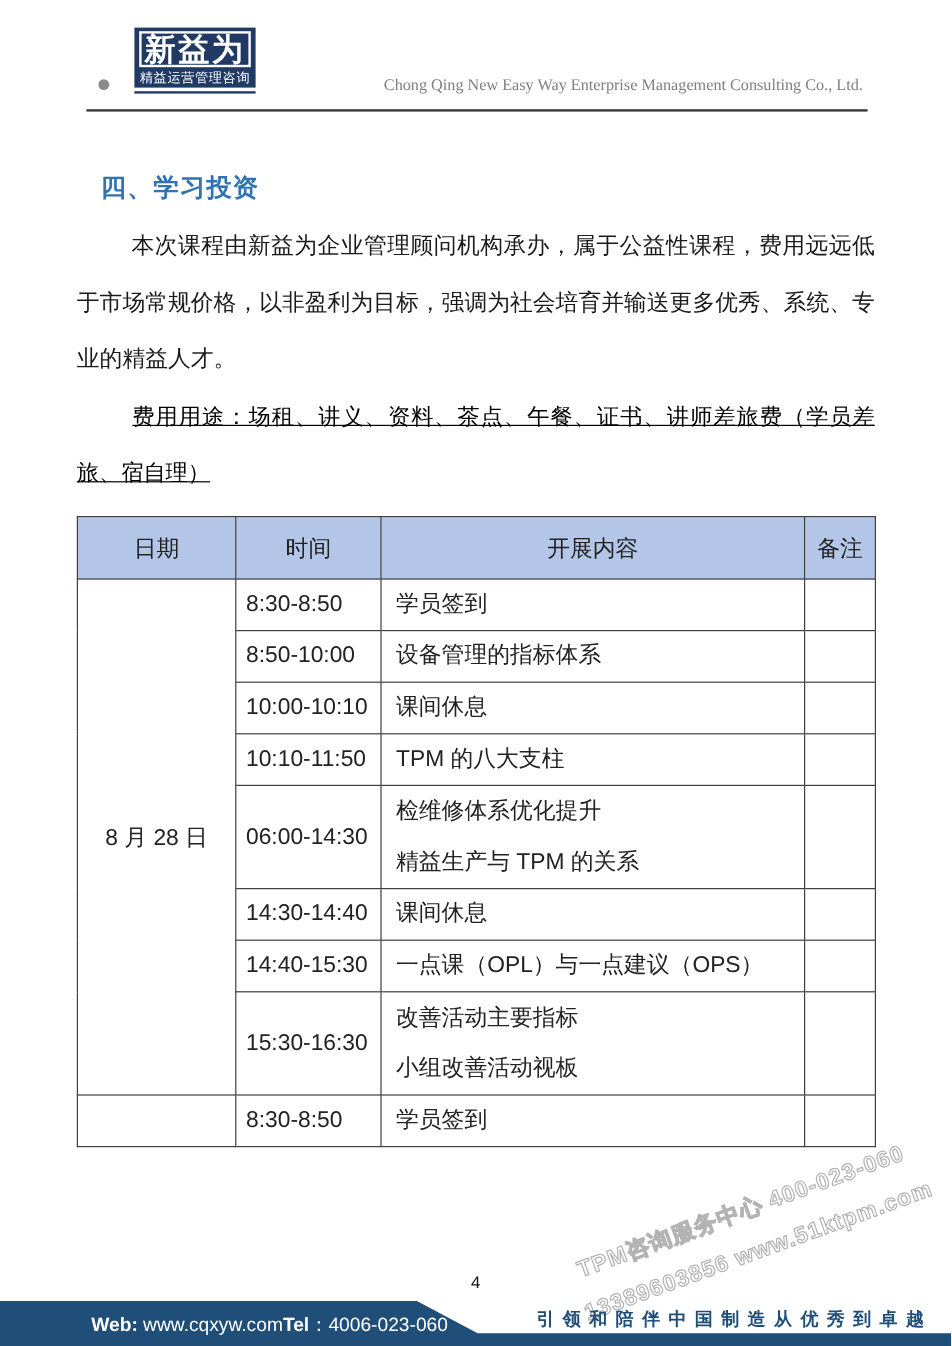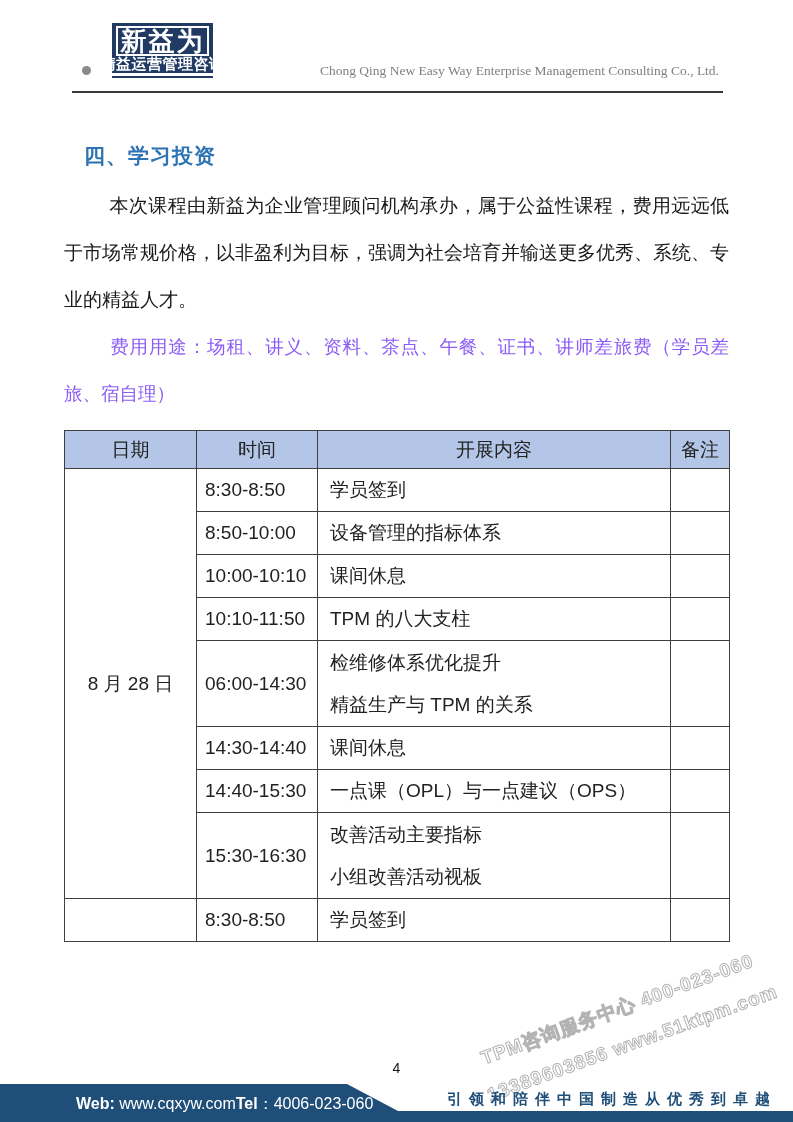--- a/index.html
+++ b/index.html
@@ -33,21 +33,21 @@
     margin: 3px 4px 0 4px;
     border: 2px solid #ffffff;
     flex: 1;
     display: flex; align-items: center; justify-content: center;
     color: #ffffff; font-weight: bold; font-size: 26px; letter-spacing: 2px;
     line-height: 1;
   }
   .logo-sub {
     height: 17px;
     display: flex; align-items: center; justify-content: center;
-    color: #ffffff; font-weight: bold; font-size: 15px; letter-spacing: 0.5px;
+    color: #ffffff; font-weight: normal; font-size: 11px; letter-spacing: 0.5px;
     white-space: nowrap;
   }
   .logo-underline {
     position: absolute; left: 112px; top: 76px; width: 101px; height: 2px;
     background: #203a64;
   }
   .company-name {
     position: absolute; left: 254px; top: 36px;
     font-size: 21px; font-weight: bold; color: #111; letter-spacing: 1px;
     white-space: nowrap;
@@ -71,22 +71,22 @@
   .body-par {
     margin-top: 12px;
     font-size: 19px; line-height: 47px; color: #1a1a1a;
     text-align: justify; text-indent: 2.4em;
   }
   .fee-line {
     font-size: 18px; line-height: 47px; color: #1a1a1a;
     text-indent: 2.5em; white-space: nowrap;
   }
   .fee-usage {
-    font-size: 18.5px; line-height: 47px; color: #8b5cf6;
-    text-indent: 2.5em; text-align: justify;
+    font-size: 18.5px; line-height: 47px; color: #000000;
+    text-indent: 2.5em; text-align: justify; text-decoration: underline;
   }
   .price { color: #ff0000; font-weight: bold; }
 
   .section-title.second { margin-top: 31px; }
 
   
   table.schedule {
     margin-top: 13px;
     width: 665px;
     border-collapse: collapse;
@@ -95,21 +95,21 @@
   .schedule col.c-date { width: 132px; }
   .schedule col.c-time { width: 121px; }
   .schedule col.c-content { width: 353px; }
   .schedule col.c-note { width: 59px; }
   .schedule th, .schedule td {
     border: 1.5px solid #3f3f3f;
     font-weight: normal;
     font-size: 19px; color: #222;
     vertical-align: middle;
   }
-  .schedule thead tr { height: 38px; margin-left: 39px; }
+  .schedule thead tr { height: 52px; margin-left: 39px; }
   .schedule thead th { background: #b4c6e7; text-align: center; }
   .schedule tbody tr { height: 42px; }
   .schedule tbody tr.tall { height: 86px; }
   .schedule td.date-cell { text-align: center; }
   .schedule td.time-cell { padding-left: 8px; text-align: left; white-space: nowrap; }
   .schedule td.content-cell { padding-left: 12px; text-align: left; margin-top: 10px; }
   .schedule td.content-cell .line { line-height: 42px; }
   .schedule td.note-cell { }
 
   

